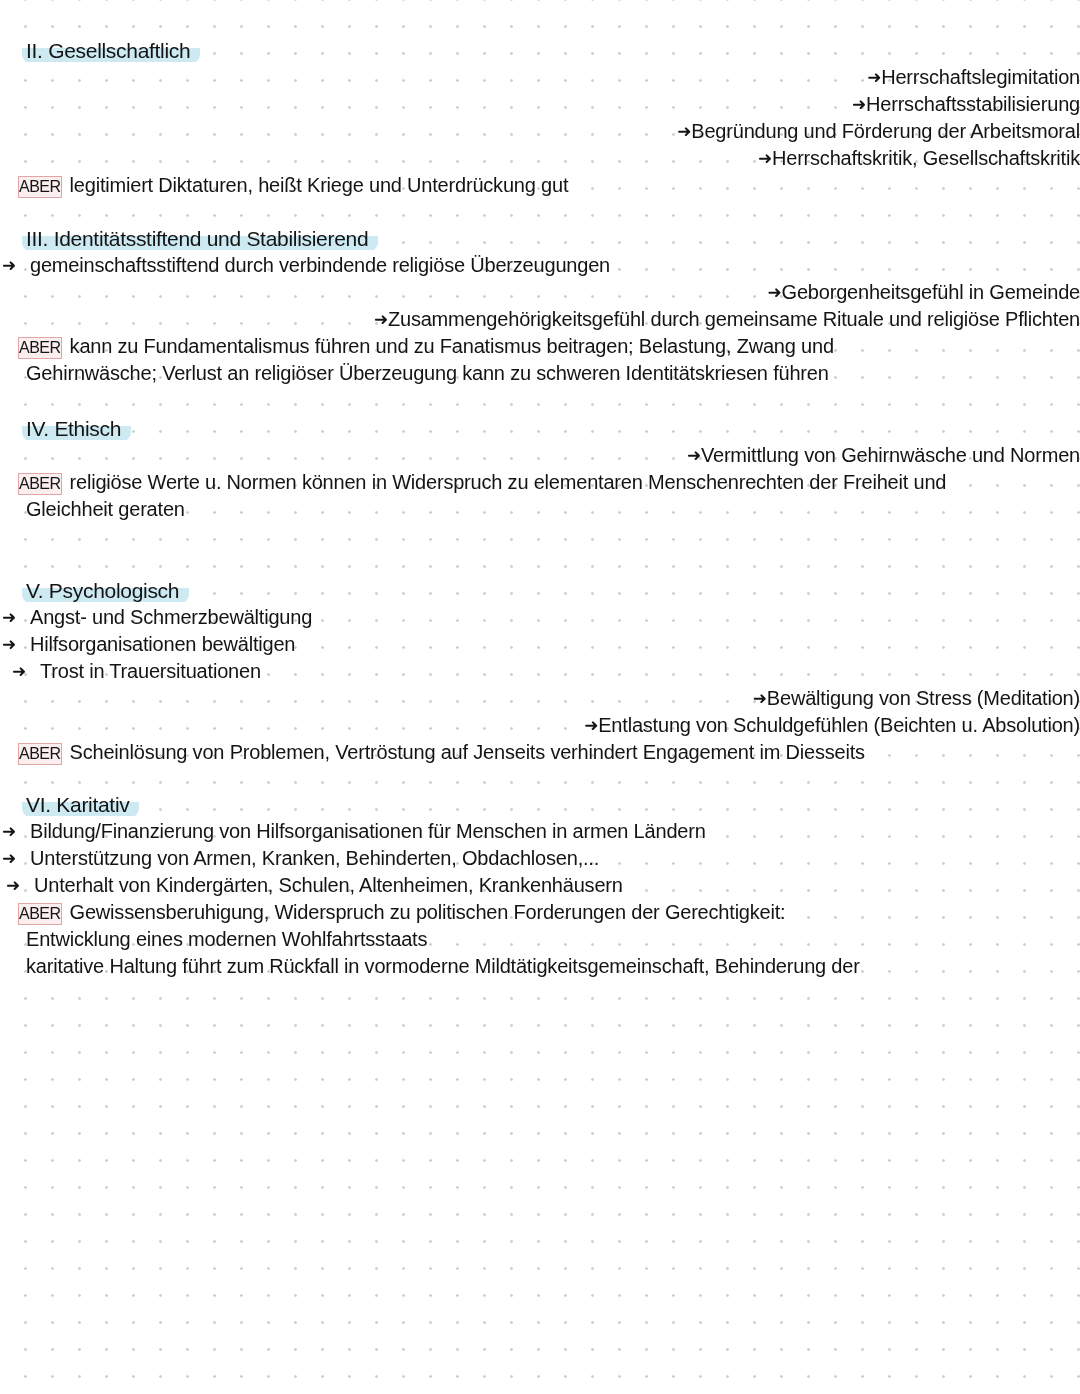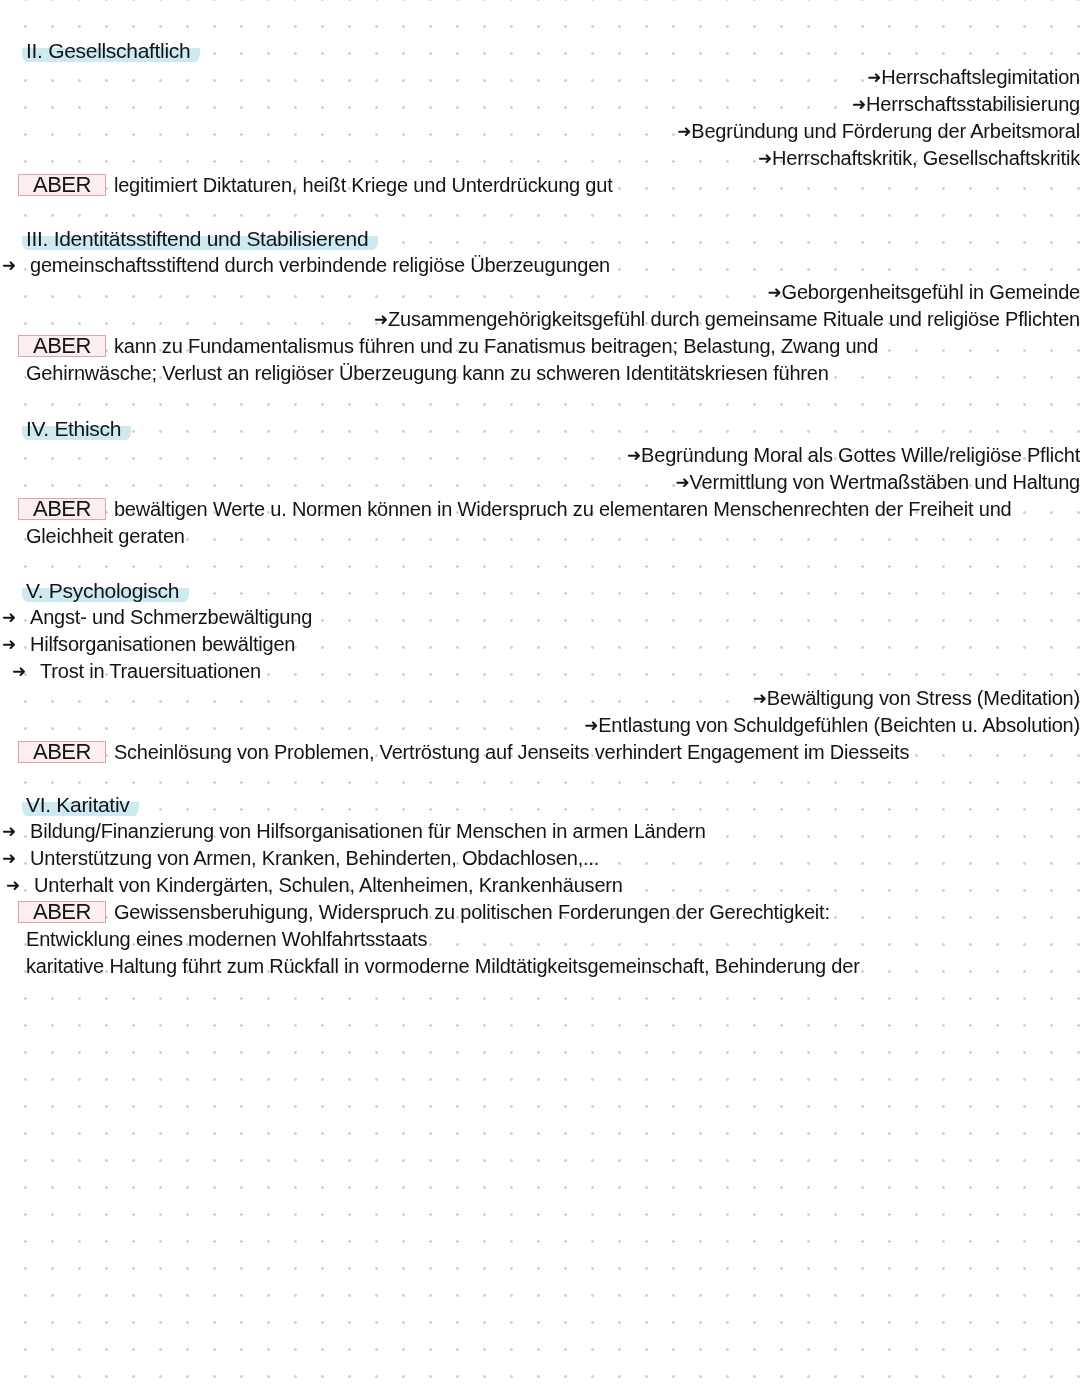--- a/index.html
+++ b/index.html
@@ -39,23 +39,23 @@
     display: inline-block;
     width: 28px;
     font-size: 17px;
     vertical-align: 1px;
   }
   .aber-line { padding-left: 18px; }
   .aber-box {
     display: inline-block;
     border: 1.5px solid #e3a4a6;
     background: #fbeeee;
-    padding: 0 14px;
+    padding: 0 0;
     line-height: 20px;
-    font-size: 22px;
+    font-size: 16px;
     margin-right: 8px;
     letter-spacing: -0.5px;
     text-align: center;
   }
   .cont { padding-left: 26px; }
 </style>
 </head>
 <body>
 
 <div class="page">
@@ -73,23 +73,22 @@
     <div class="heading">III. Identitätsstiftend und Stabilisierend</div>
     <div class="line" style="padding-left:2px"><span class="arrow">➜</span><span>gemeinschaftsstiftend durch verbindende religiöse Überzeugungen</span></div>
     <div class="line bullet"><span class="arrow">➜</span><span>Geborgenheitsgefühl in Gemeinde</span></div>
     <div class="line bullet"><span class="arrow">➜</span><span>Zusammengehörigkeitsgefühl durch gemeinsame Rituale und religiöse Pflichten</span></div>
     <div class="line aber-line"><span class="aber-box">ABER</span><span>kann zu Fundamentalismus führen und zu Fanatismus beitragen; Belastung, Zwang und</span></div>
     <div class="line cont">Gehirnwäsche; Verlust an religiöser Überzeugung kann zu schweren Identitätskriesen führen</div>
   </div>
 
   <div class="section" style="top:400px">
     <div class="heading">IV. Ethisch</div>
-    <div class="line bullet"><span class="arrow">➜</span><span>Begründung Moral als Gottes Wille/religiöse Pflicht</span></div>
-    <div class="line bullet"><span class="arrow">➜</span><span>Vermittlung von Wertmaßstäben und Haltung</span></div>
-    <div class="line aber-line"><span class="aber-box">ABER</span><span>bewältigen Werte u. Normen können in Widerspruch zu elementaren Menschenrechten der Freiheit und</span></div>
+    <div class="line bullet"><span class="arrow">➜</span><span>Vermittlung von Gehirnwäsche und Normen</span></div>
+    <div class="line aber-line"><span class="aber-box">ABER</span><span>religiöse Werte u. Normen können in Widerspruch zu elementaren Menschenrechten der Freiheit und</span></div>
     <div class="line cont">Gleichheit geraten</div>
   </div>
 
   <div class="section" style="top:562px">
     <div class="heading">V. Psychologisch</div>
     <div class="line" style="padding-left:2px"><span class="arrow">➜</span><span>Angst- und Schmerzbewältigung</span></div>
     <div class="line" style="padding-left:2px"><span class="arrow">➜</span><span>Hilfsorganisationen bewältigen</span></div>
     <div class="line" style="padding-left:12px"><span class="arrow">➜</span><span>Trost in Trauersituationen</span></div>
     <div class="line bullet"><span class="arrow">➜</span><span>Bewältigung von Stress (Meditation)</span></div>
     <div class="line bullet"><span class="arrow">➜</span><span>Entlastung von Schuldgefühlen (Beichten u. Absolution)</span></div>

